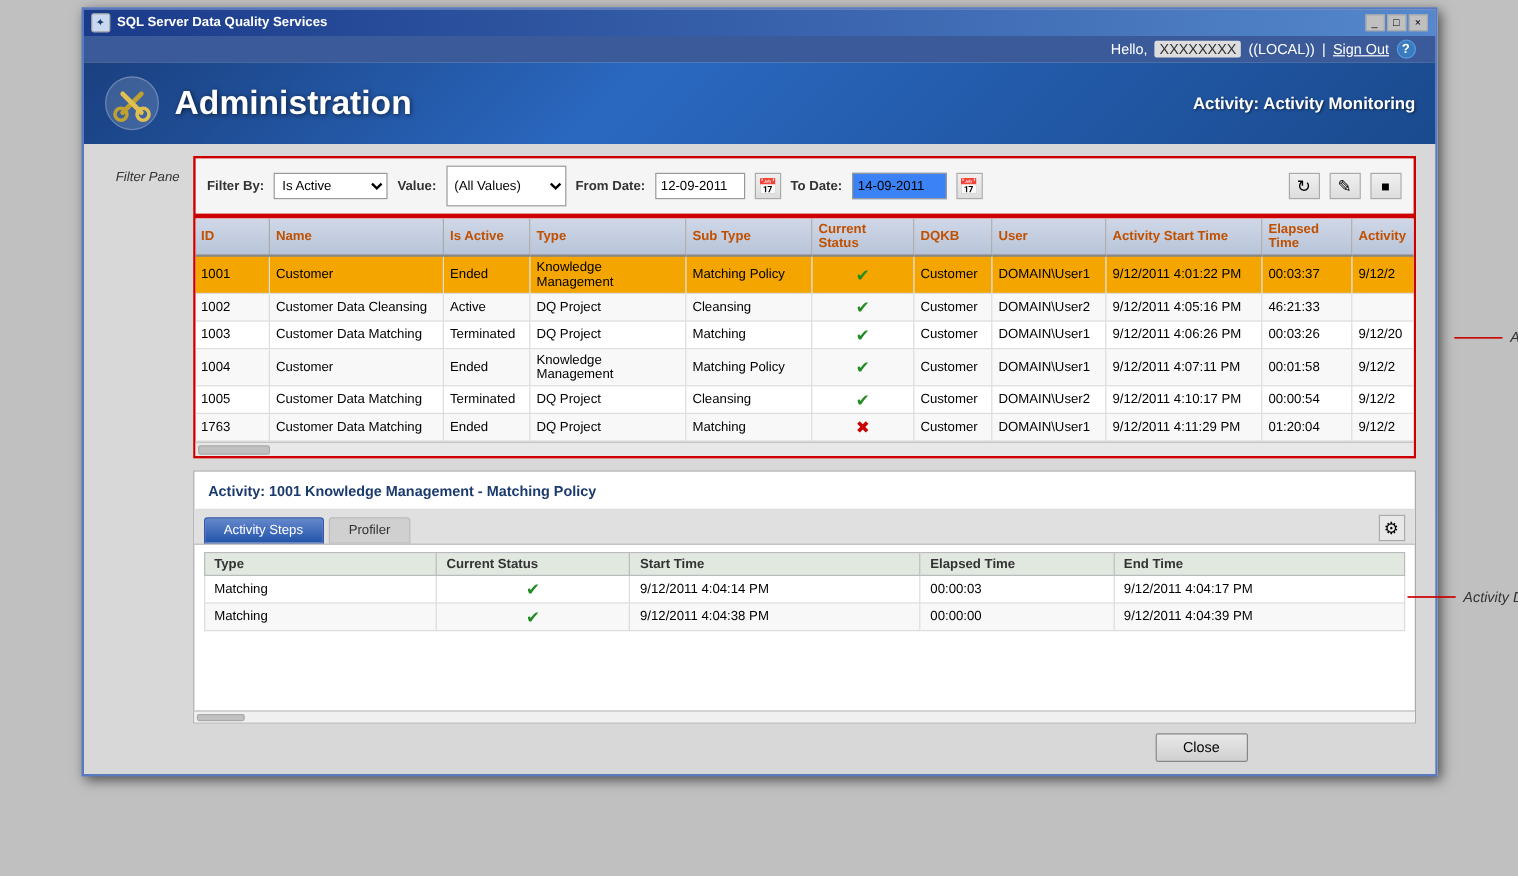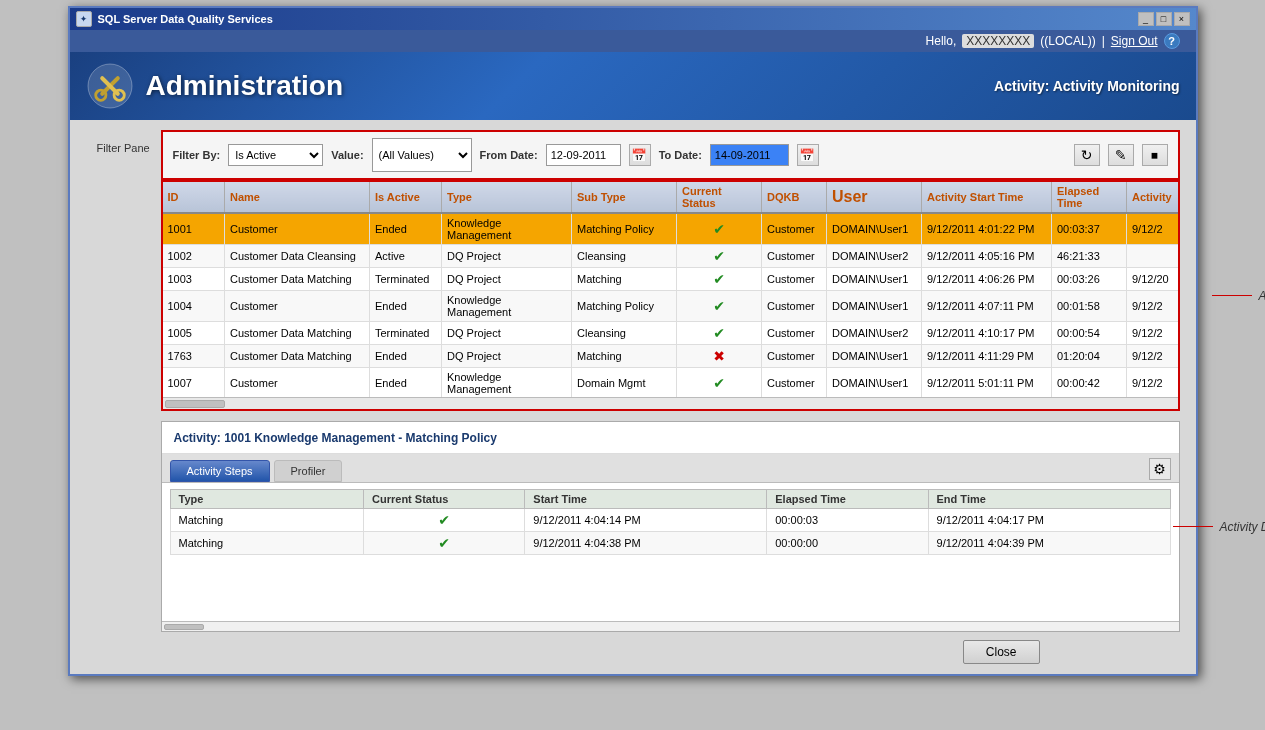--- a/index.html
+++ b/index.html
@@ -51,21 +51,21 @@
       </div>
       <span style="color:white; font-size:28px; font-weight:bold; text-shadow:1px 1px 4px rgba(0,0,0,0.6); font-family: 'Segoe UI', Arial, sans-serif;">Administration</span>
     </div>
     <span style="color:white; font-size:14px; font-weight:bold; text-shadow:1px 1px 2px rgba(0,0,0,0.5);">Activity:  Activity Monitoring</span>
   </div>
 
   <div style="background:#d8d8d8; padding:10px 16px 6px; position:relative;">
 
     <div style="position:relative; padding-left:75px;">
 
-      <div style="position:absolute; left:0; top:12px; font-size:11px; color:#333; padding-left:11px;">Filter Pane</div>
+      <div style="position:absolute; left:0; top:12px; font-size:11px; color:#333; font-style:italic;padding-left:11px;">Filter Pane</div>
 
       <div style="border:2px solid #cc0000; background:#f5f5f5; padding:6px 10px; display:flex; align-items:center; gap:8px; flex-wrap:wrap;">
         <label style="font-size:11px; font-weight:bold; color:#333;">Filter By:</label>
         <select style="height:22px; border:1px solid #999; background:white; font-size:11px; padding:1px 2px; min-width:95px;">
           <option>Is Active</option>
           <option>Ended</option>
           <option>Terminated</option>
         </select>
         <label style="font-size:11px; font-weight:bold; color:#333;">Value:</label>
         <select style="height:34px; border:1px solid #999; background:white; font-size:11px; padding:1px 2px; min-width:100px;">
@@ -95,21 +95,21 @@
           <table style="width:100%; border-collapse:collapse; table-layout:fixed;">
             <thead>
               <tr>
                 <th style="background:linear-gradient(to bottom,#d0d8e8,#b8c4d8); color:#c05000; font-weight:bold; font-size:11px; padding:3px 5px; border-right:1px solid #aaa; border-bottom:2px solid #888; text-align:left; width:62px;">ID</th>
                 <th style="background:linear-gradient(to bottom,#d0d8e8,#b8c4d8); color:#c05000; font-weight:bold; font-size:11px; padding:3px 5px; border-right:1px solid #aaa; border-bottom:2px solid #888; text-align:left; width:145px;">Name</th>
                 <th style="background:linear-gradient(to bottom,#d0d8e8,#b8c4d8); color:#c05000; font-weight:bold; font-size:11px; padding:3px 5px; border-right:1px solid #aaa; border-bottom:2px solid #888; text-align:left; width:72px;">Is Active</th>
                 <th style="background:linear-gradient(to bottom,#d0d8e8,#b8c4d8); color:#c05000; font-weight:bold; font-size:11px; padding:3px 5px; border-right:1px solid #aaa; border-bottom:2px solid #888; text-align:left; width:130px;">Type</th>
                 <th style="background:linear-gradient(to bottom,#d0d8e8,#b8c4d8); color:#c05000; font-weight:bold; font-size:11px; padding:3px 5px; border-right:1px solid #aaa; border-bottom:2px solid #888; text-align:left; width:105px;">Sub Type</th>
                 <th style="background:linear-gradient(to bottom,#d0d8e8,#b8c4d8); color:#c05000; font-weight:bold; font-size:11px; padding:3px 5px; border-right:1px solid #aaa; border-bottom:2px solid #888; text-align:left; width:85px;">Current Status</th>
                 <th style="background:linear-gradient(to bottom,#d0d8e8,#b8c4d8); color:#c05000; font-weight:bold; font-size:11px; padding:3px 5px; border-right:1px solid #aaa; border-bottom:2px solid #888; text-align:left; width:65px;">DQKB</th>
-                <th style="background:linear-gradient(to bottom,#d0d8e8,#b8c4d8); color:#c05000; font-weight:bold; font-size:16px; padding:3px 5px; border-right:1px solid #aaa; border-bottom:2px solid #888; text-align:left; width:95px;">User</th>
+                <th style="background:linear-gradient(to bottom,#d0d8e8,#b8c4d8); color:#c05000; font-weight:bold; font-size:11px; padding:3px 5px; border-right:1px solid #aaa; border-bottom:2px solid #888; text-align:left; width:95px;">User</th>
                 <th style="background:linear-gradient(to bottom,#d0d8e8,#b8c4d8); color:#c05000; font-weight:bold; font-size:11px; padding:3px 5px; border-right:1px solid #aaa; border-bottom:2px solid #888; text-align:left; width:130px;">Activity Start Time</th>
                 <th style="background:linear-gradient(to bottom,#d0d8e8,#b8c4d8); color:#c05000; font-weight:bold; font-size:11px; padding:3px 5px; border-right:1px solid #aaa; border-bottom:2px solid #888; text-align:left; width:75px;">Elapsed Time</th>
                 <th style="background:linear-gradient(to bottom,#d0d8e8,#b8c4d8); color:#c05000; font-weight:bold; font-size:11px; padding:3px 5px; border-right:1px solid #aaa; border-bottom:2px solid #888; text-align:left; width:60px;">Activity</th>
               </tr>
             </thead>
             <tbody id="activity-tbody">
             <tr class="selected-row">
     <td style="padding:3px 5px; border-right:1px solid #ddd; border-bottom:1px solid #ddd; font-size:11px; background:#f5a500;">1001</td>
     <td style="padding:3px 5px; border-right:1px solid #ddd; border-bottom:1px solid #ddd; font-size:11px; background:#f5a500;">Customer</td>
     <td style="padding:3px 5px; border-right:1px solid #ddd; border-bottom:1px solid #ddd; font-size:11px; background:#f5a500;">Ended</td>
@@ -180,33 +180,20 @@
     <td style="padding:3px 5px; border-right:1px solid #ddd; border-bottom:1px solid #ddd; font-size:11px; background:#f8f8f8;">Ended</td>
     <td style="padding:3px 5px; border-right:1px solid #ddd; border-bottom:1px solid #ddd; font-size:11px; background:#f8f8f8;">DQ Project</td>
     <td style="padding:3px 5px; border-right:1px solid #ddd; border-bottom:1px solid #ddd; font-size:11px; background:#f8f8f8;">Matching</td>
     <td style="padding:3px 5px; border-right:1px solid #ddd; border-bottom:1px solid #ddd; font-size:11px; background:#f8f8f8; text-align:center;"><span style="color:#cc0000; font-size:14px;">✖</span></td>
     <td style="padding:3px 5px; border-right:1px solid #ddd; border-bottom:1px solid #ddd; font-size:11px; background:#f8f8f8;">Customer</td>
     <td style="padding:3px 5px; border-right:1px solid #ddd; border-bottom:1px solid #ddd; font-size:11px; background:#f8f8f8;">DOMAIN\User1</td>
     <td style="padding:3px 5px; border-right:1px solid #ddd; border-bottom:1px solid #ddd; font-size:11px; background:#f8f8f8;">9/12/2011 4:11:29 PM</td>
     <td style="padding:3px 5px; border-right:1px solid #ddd; border-bottom:1px solid #ddd; font-size:11px; background:#f8f8f8;">01:20:04</td>
     <td style="padding:3px 5px; border-right:1px solid #ddd; border-bottom:1px solid #ddd; font-size:11px; background:#f8f8f8;">9/12/2</td>
   </tr>
-                <tr>
-    <td style="padding:3px 5px; border-right:1px solid #ddd; border-bottom:1px solid #ddd; font-size:11px; background:#ffffff;">1007</td>
-    <td style="padding:3px 5px; border-right:1px solid #ddd; border-bottom:1px solid #ddd; font-size:11px; background:#ffffff;">Customer</td>
-    <td style="padding:3px 5px; border-right:1px solid #ddd; border-bottom:1px solid #ddd; font-size:11px; background:#ffffff;">Ended</td>
-    <td style="padding:3px 5px; border-right:1px solid #ddd; border-bottom:1px solid #ddd; font-size:11px; background:#ffffff;">Knowledge Management</td>
-    <td style="padding:3px 5px; border-right:1px solid #ddd; border-bottom:1px solid #ddd; font-size:11px; background:#ffffff;">Domain Mgmt</td>
-    <td style="padding:3px 5px; border-right:1px solid #ddd; border-bottom:1px solid #ddd; font-size:11px; background:#ffffff; text-align:center;"><span style="color:#228B22; font-size:14px;">✔</span></td>
-    <td style="padding:3px 5px; border-right:1px solid #ddd; border-bottom:1px solid #ddd; font-size:11px; background:#ffffff;">Customer</td>
-    <td style="padding:3px 5px; border-right:1px solid #ddd; border-bottom:1px solid #ddd; font-size:11px; background:#ffffff;">DOMAIN\User1</td>
-    <td style="padding:3px 5px; border-right:1px solid #ddd; border-bottom:1px solid #ddd; font-size:11px; background:#ffffff;">9/12/2011 5:01:11 PM</td>
-    <td style="padding:3px 5px; border-right:1px solid #ddd; border-bottom:1px solid #ddd; font-size:11px; background:#ffffff;">00:00:42</td>
-    <td style="padding:3px 5px; border-right:1px solid #ddd; border-bottom:1px solid #ddd; font-size:11px; background:#ffffff;">9/12/2</td>
-  </tr>
               </tbody>
           </table>
         </div>
         <div style="background:#e8e8e8; height:12px; border-top:1px solid #bbb; display:flex; align-items:center; padding:0 2px;">
           <div style="background:#c0c0c0; height:8px; width:60px; border:1px solid #aaa; border-radius:2px;"></div>
         </div>
       </div>
 
       <div style="margin-top:10px; background:white; border:1px solid #aaa; position:relative;">
         <div style="position:absolute; right:-145px; top:50%; transform:translateY(-50%); font-size:11px; color:#333; font-style:italic; white-space:nowrap; display:flex; align-items:center; gap:6px;">

